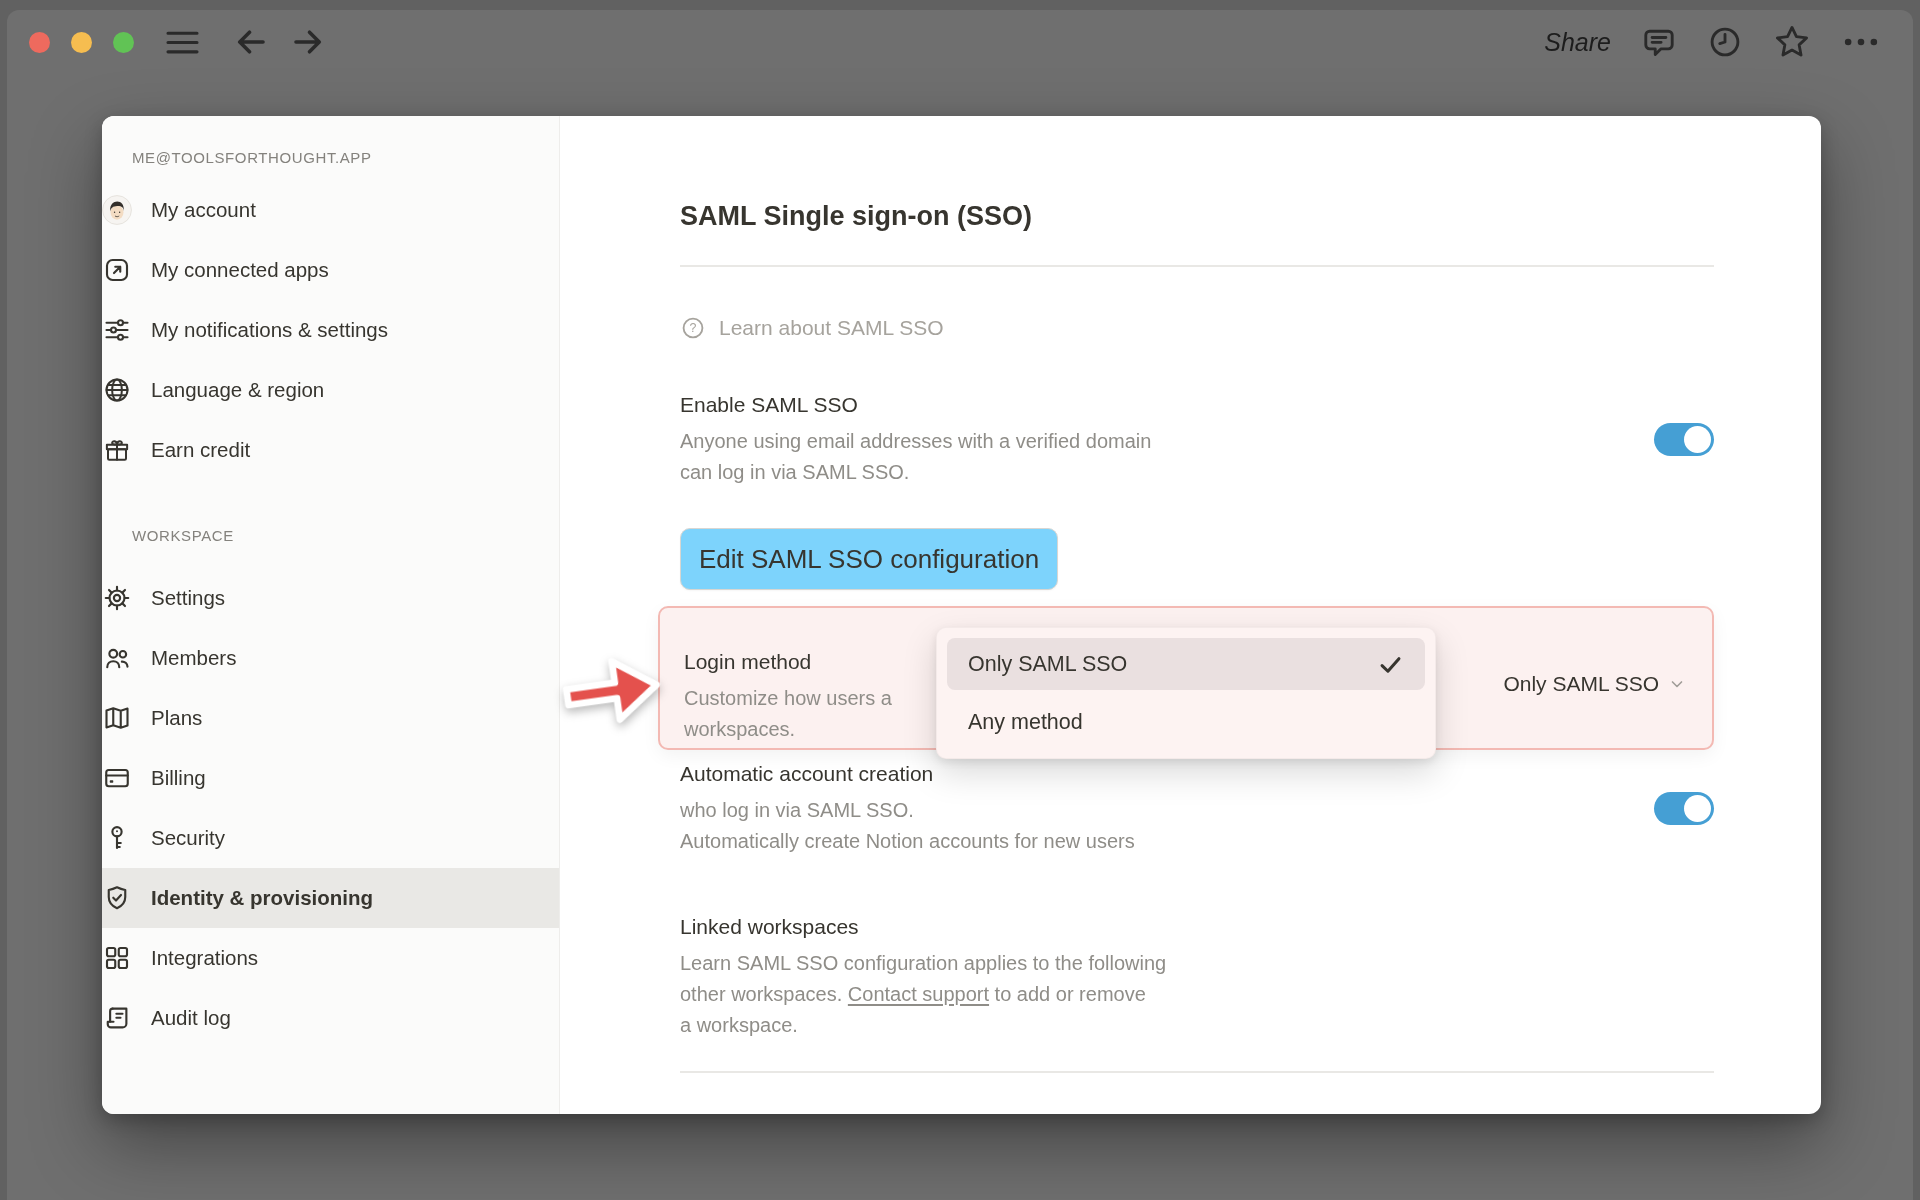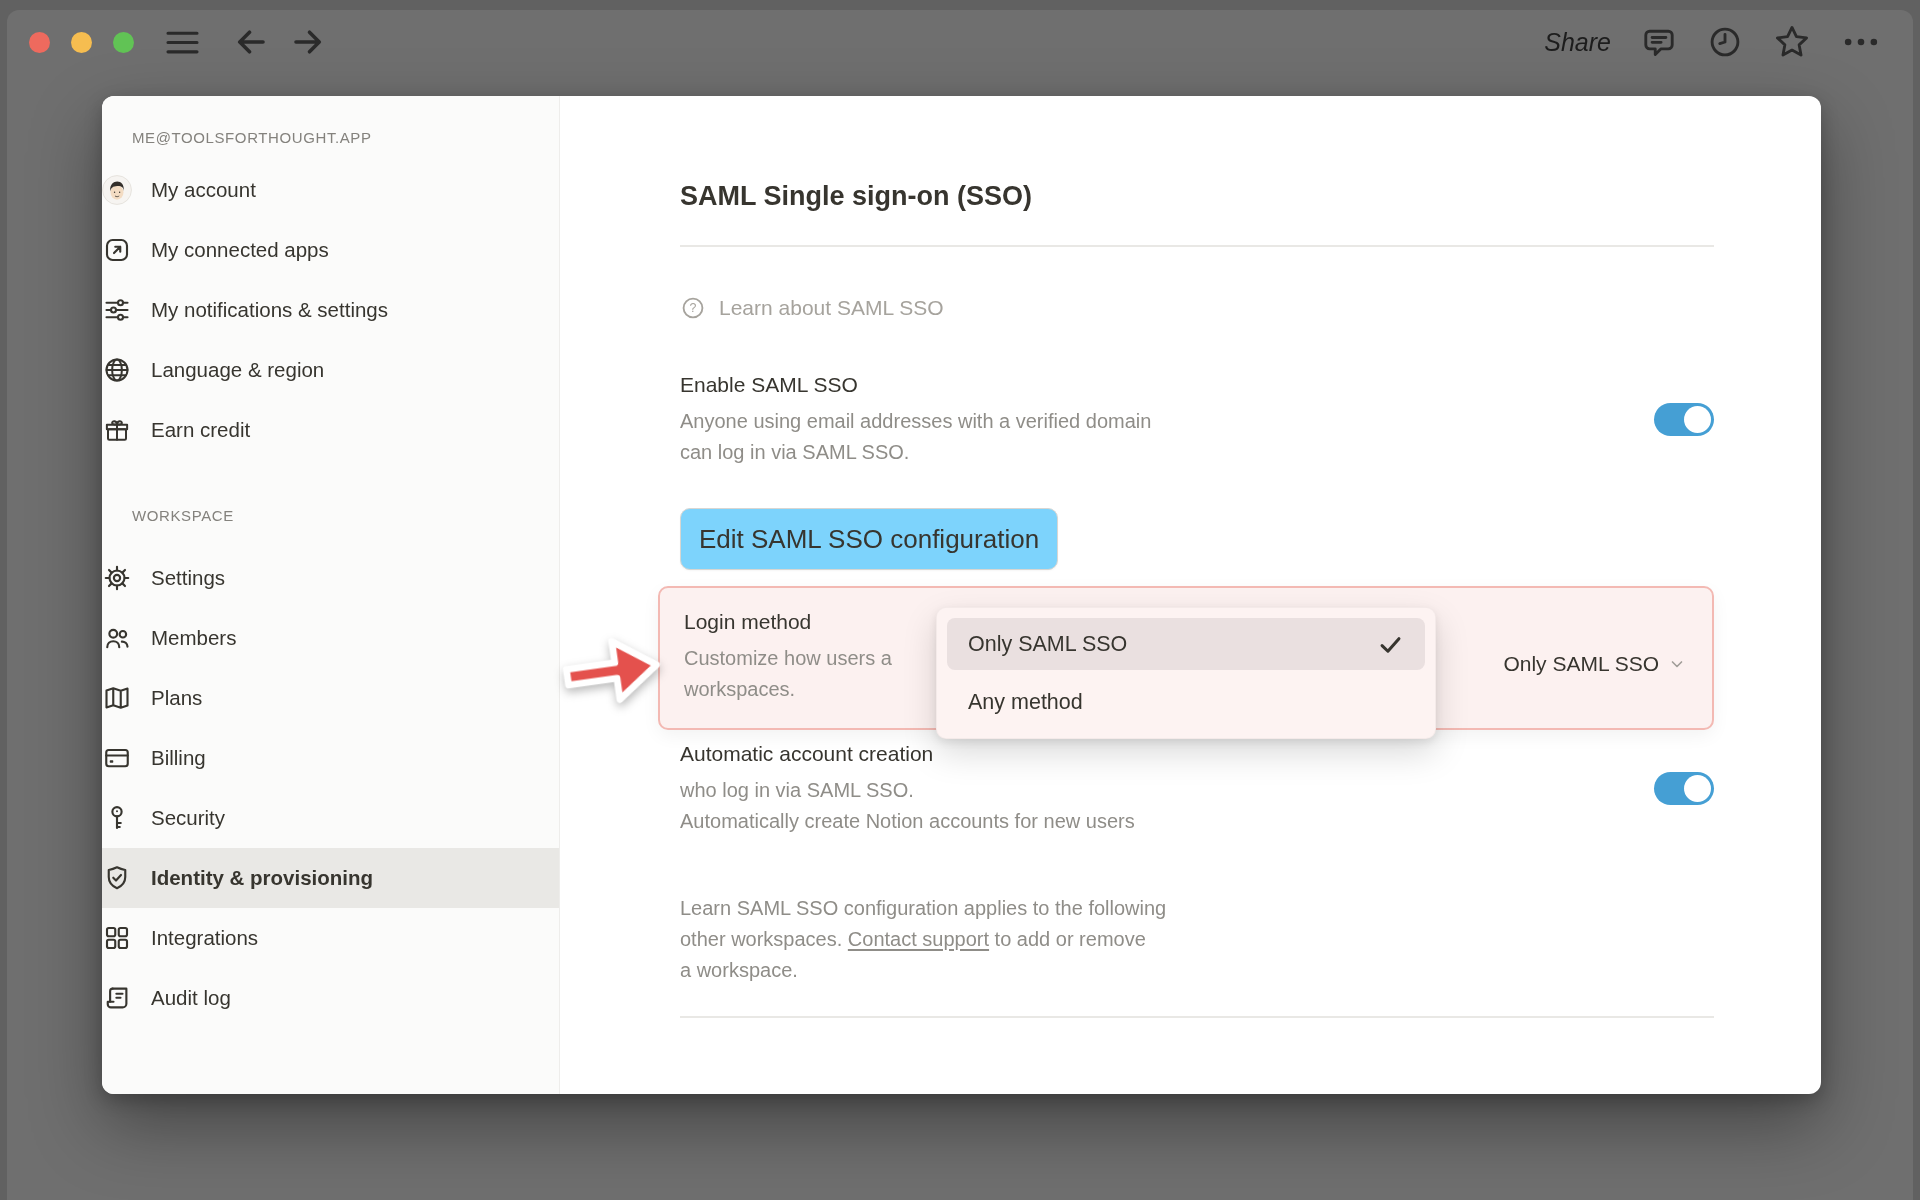--- a/index.html
+++ b/index.html
@@ -27,21 +27,21 @@
   .light.yellow { background:var(--traffic-yellow,#f6bd50); }
   .light.green  { background:var(--traffic-green,#61c355); }
   .chrome-icon { color:#2a2a2a; cursor:pointer; display:flex; align-items:center; justify-content:center; }
   .hamburger { margin-left:30px; }
   .nav-arrows { display:flex; gap:21px; margin-left:32px; }
   .chrome-right { margin-left:auto; display:flex; align-items:center; gap:30px; margin-right:32px;font-style:italic; }
   .share-label { font-size:25px; color:#1d1d1d; cursor:pointer; }
 
   
   .modal {
-    position:absolute; left:102px; top:96px; width:1719px; height:998px;
+    position:absolute; left:102px; top:116px; width:1719px; height:998px;
     background:#ffffff; border-radius:12px;
     box-shadow:0 30px 70px rgba(0,0,0,.38), 0 6px 18px rgba(0,0,0,.22);
     display:flex; overflow:hidden; z-index:3;
   }
 
   
   .sidebar { width:458px; flex:none; background:#fbfbfa; border-right:1px solid #eeedeb; padding-top:32px; }
   .sb-header {
     height:20px; line-height:20px; margin:0 0 12px 30px;
     font-size:15px; font-weight:500; letter-spacing:.6px; color:#84827d;
@@ -84,21 +84,21 @@
     box-shadow:0 1px 2px rgba(0,0,0,.04);
   }
 
   
   .highlight-section {
     position:relative; margin-left:-22px; margin-top:16px;
     width:1056px; height:144px; border-radius:10px;
     background:var(--highlight-bg,#fcf1f0);
     border:2px solid var(--highlight-border,#f3b9b3);
     box-shadow:0 6px 18px rgba(0,0,0,.05);
-    padding:20px 24px 0 24px;
+    padding:40px 24px 0 24px;
   }
   .highlight-section .setting-heading { margin-left:0; }
   .pointer-arrow { position:absolute; left:-99px; top:40px; width:102px; height:86px; pointer-events:none;
     transform:rotate(-8deg); filter:drop-shadow(0 4px 5px rgba(0,0,0,.28)); }
 
   .select-control {
     position:absolute; right:26px; top:64px; display:flex; align-items:center; gap:9px;
     font-size:21px; color:#37352f; cursor:pointer;
   }
   .select-chevron { color:#a19e99; }
@@ -396,20 +396,21 @@
           <span class="line">Automatically create Notion accounts for new users</span>
         </div>
       </div>
       <div class="toggle" role="switch" aria-checked="true">
           <span class="knob"></span>
         </div>
     </div>
 
     
     <div class="linked-block">
+      <div class="setting-heading">Linked workspaces</div>
       <div class="linked-desc">
         <div>Learn SAML SSO configuration applies to the following</div>
         <div><span>other workspaces. </span><a>Contact support</a><span> to add or remove</span></div>
         <div>a workspace.</div>
       </div>
     </div>
 
     <hr class="divider bottom">
   </div>
 </div>

